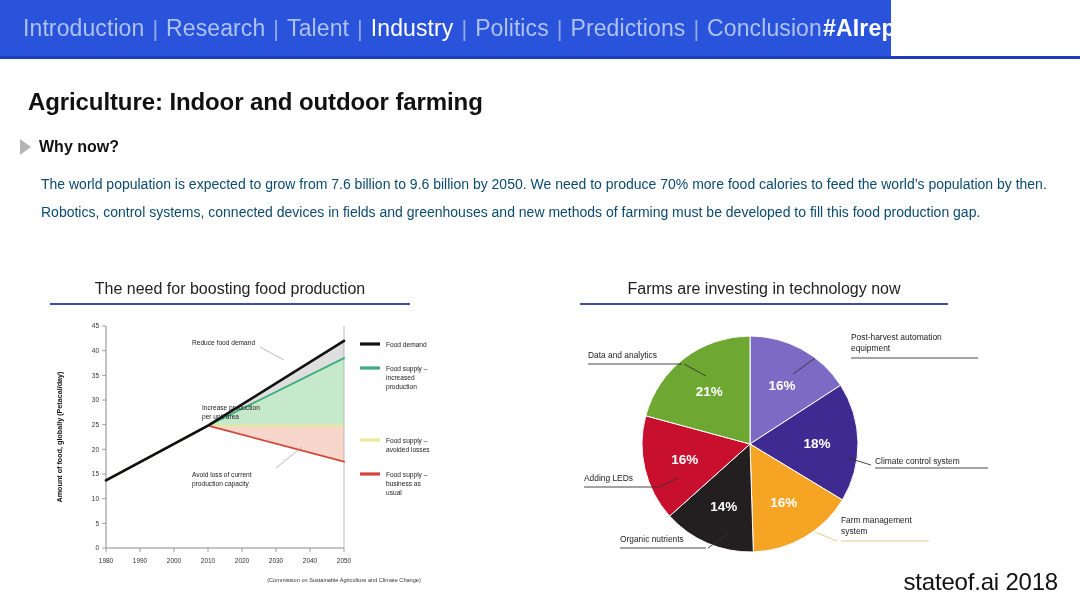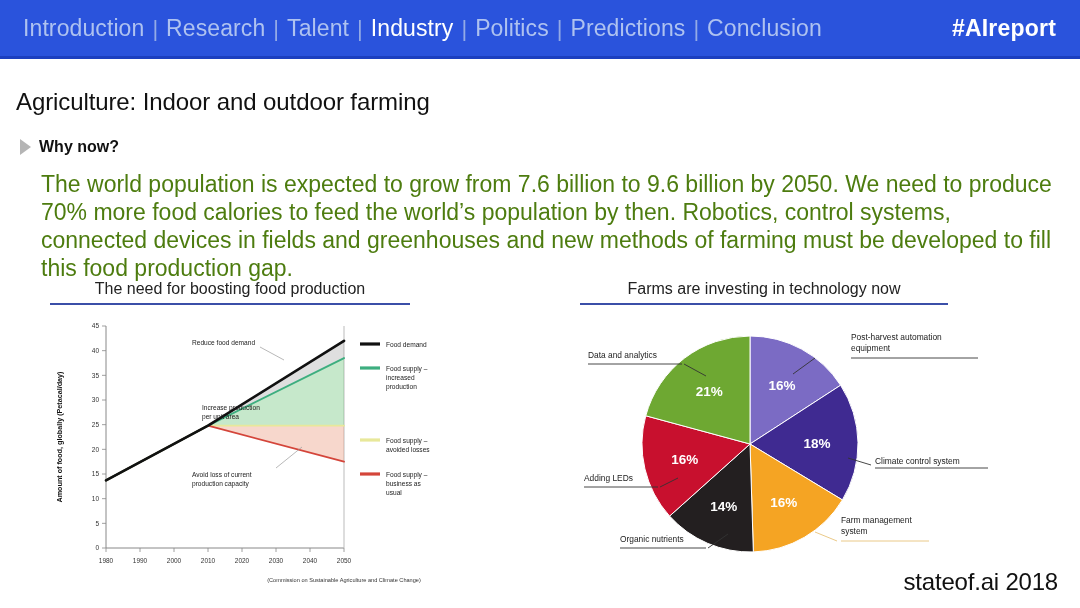--- a/index.html
+++ b/index.html
@@ -13,21 +13,21 @@
     overflow: hidden;
     font-family: "Liberation Sans", sans-serif;
     color: #1a1a1a;
     position: relative;
   }
 
   
   .navbar {
     position: absolute;
     top: 0; left: 0;
-    width: 1080px;
+    width: 891px;
     height: 56px;
     background: #2A53DC;
     display: flex;
     align-items: center;
     box-sizing: border-box;
     padding: 0 24px 0 22px;
   }
   .nav-items {
     display: flex;
     align-items: baseline;
@@ -59,24 +59,24 @@
     position: absolute;
     top: 56px; left: 0;
     width: 1080px;
     height: 3px;
     background: #1C3FBF;
   }
 
   
   .slide-title {
     position: absolute;
-    left: 16px;
+    left: 28px;
     top: 88px;
     font-size: 24px;
-    font-weight: normal;
+    font-weight: bold;
     color: #111111;
     letter-spacing: -0.1px;
   }
   .why-row {
     position: absolute;
     left: 20px;
     top: 138px;
     display: flex;
     align-items: center;
   }
@@ -91,23 +91,23 @@
     font-size: 16px;
     font-weight: bold;
     color: #111111;
     text-align: right;
   }
   .body-text {
     position: absolute;
     left: 41px;
     top: 170px;
     width: 1016px;
-    font-size: 23px;
+    font-size: 14px;
     line-height: 28px;
-    color: #4d7c0f;
+    color: #0c4a6e;
   }
 
   
   .cap {
     position: absolute;
     font-size: 16px;
     color: #222222;
     padding-bottom: 5px;
     border-bottom: 2.5px solid #3B4FA8;
     white-space: nowrap;

